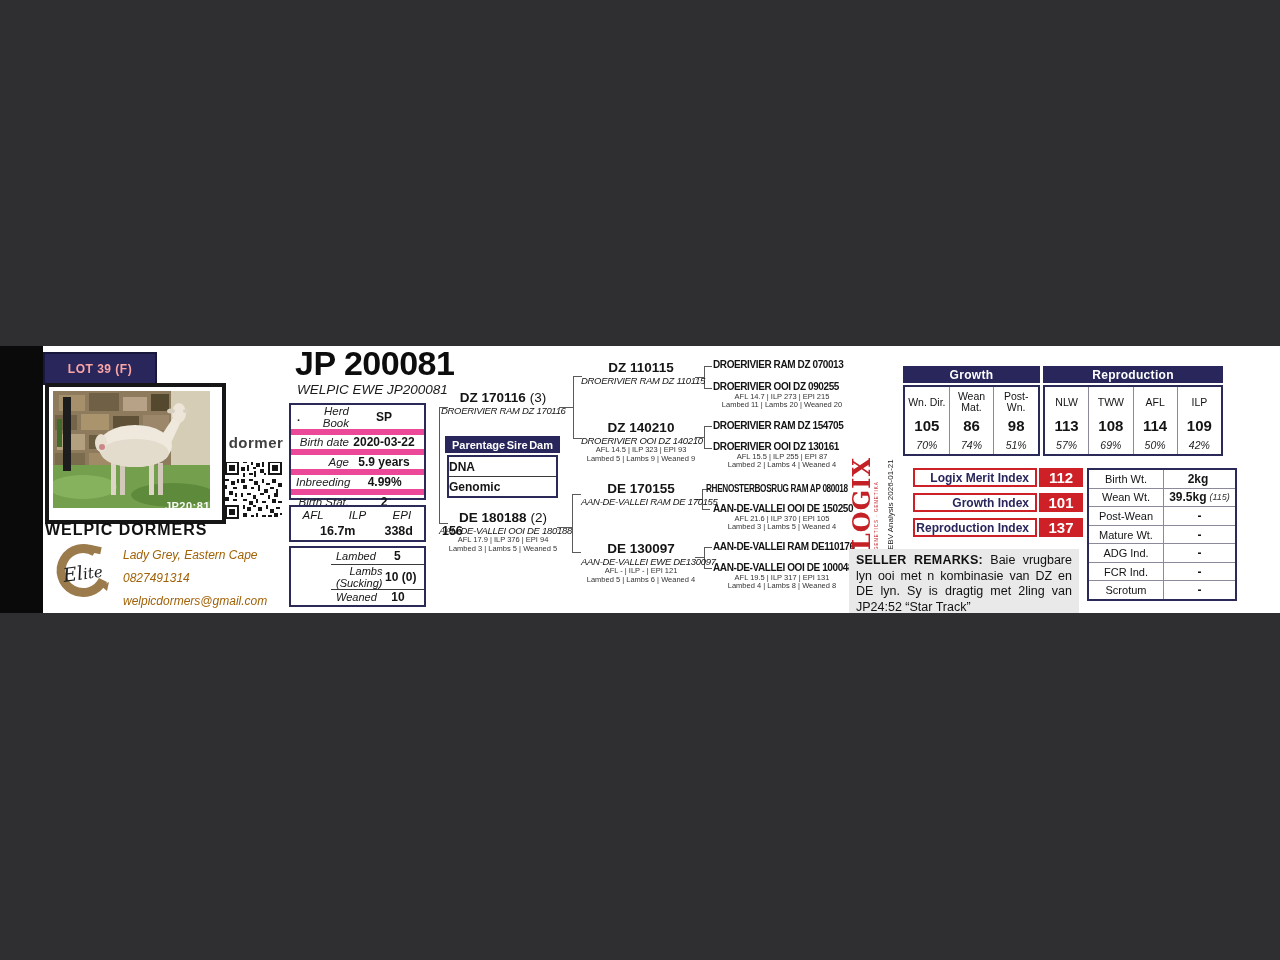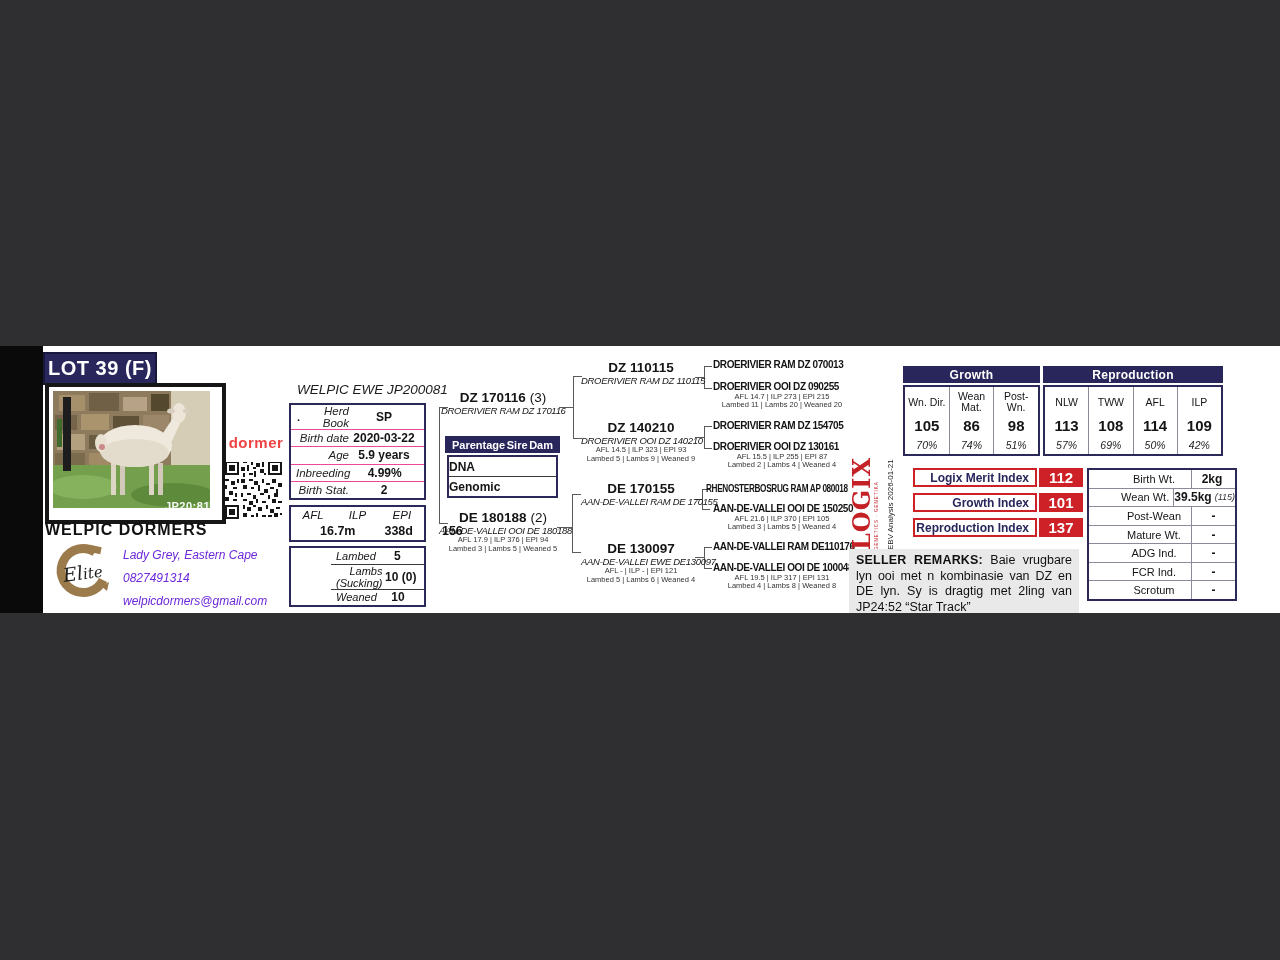--- a/index.html
+++ b/index.html
@@ -5,43 +5,43 @@
   html,body{margin:0;padding:0;background:#2f2f31;}
   .page{position:relative;width:1280px;height:960px;background:#2f2f31;font-family:"Liberation Sans",sans-serif;overflow:hidden;}
   .black-strip{position:absolute;left:0;top:346px;width:43px;height:267px;background:#0a0a0b;}
   .sheet{position:absolute;left:43px;top:346px;width:1237px;height:267px;background:#ffffff;color:#141414;}
 
   
   .hl,.vl{position:absolute;background:#5a5a5a;}
   .hl{height:1px;} .vl{width:1px;}
 
   
-  .lot-badge{position:absolute;left:0;top:6px;width:110px;height:29px;background:#28265b;border:2px solid #18173c;color:#ffffff;
-    font-size:20px;font-weight:bold;display:flex;align-items:center;justify-content:center;letter-spacing:.5px;}
+  .lot-badge{position:absolute;left:0;top:6px;width:110px;height:29px;background:#28265b;border:2px solid #18173c;color:#fca5a5;
+    font-size:12px;font-weight:bold;display:flex;align-items:center;justify-content:center;letter-spacing:.5px;}
 
   
   .photo-frame{position:absolute;left:2px;top:37px;width:165px;height:125px;border:4px solid #161616;background:#fff;padding:4px;}
   .photo-frame svg{display:block;}
   .photo-mark{position:absolute;right:12px;bottom:8px;color:rgba(255,255,255,.95);font-size:11px;font-weight:bold;letter-spacing:.5px;}
 
-  .dormer{position:absolute;left:183px;top:88px;width:60px;text-align:center;font-size:15px;font-weight:bold;color:#ef4444;letter-spacing:.5px;}
+  .dormer{position:absolute;left:183px;top:88px;width:60px;text-align:center;font-size:15px;font-weight:bold;color:#404040;letter-spacing:.5px;}
   .qr{position:absolute;left:182px;top:112px;}
 
   .breeder-name{position:absolute;left:2px;top:175px;font-size:16px;font-weight:bold;letter-spacing:1px;color:#111;}
   .elite{position:absolute;left:8px;top:196px;}
-  .contact{position:absolute;left:80px;top:198px;font-style:italic;font-size:12px;line-height:23px;color:#6d28d9;}
+  .contact{position:absolute;left:80px;top:198px;font-style:italic;font-size:12px;line-height:23px;color:#a16207;}
 
   
   .animal-id{position:absolute;left:252px;top:-2px;font-size:34px;font-weight:bold;letter-spacing:-.5px;color:#0d0d0d;}
   .animal-name{position:absolute;left:254px;top:36px;font-size:13.5px;font-style:italic;color:#1c1c1c;}
 
   
   .nbox{position:absolute;border:2px solid #2a2958;background:#fff;box-sizing:border-box;}
   .info-table{left:246px;top:57px;width:137px;height:97px;display:flex;flex-direction:column;}
-  .info-row{flex:1;display:flex;align-items:center;border-top:1px solid #ec4899;position:relative;padding:0 5px;}
+  .info-row{flex:1;display:flex;align-items:center;border-top:6px solid #ec4899;position:relative;padding:0 5px;}
   .info-row:first-child{border-top:none;}
   .row-prefix{position:absolute;left:6px;font-size:11px;font-weight:bold;}
   .row-label{flex:1;text-align:right;font-style:italic;font-size:11.5px;color:#222;}
   .row-value{width:70px;text-align:center;font-weight:bold;font-size:12px;white-space:nowrap;}
   .afl-box{left:246px;top:159px;width:137px;height:37px;display:flex;flex-direction:column;justify-content:space-evenly;}
   .afl-row{display:flex;}
   .afl-cell{flex:1;text-align:center;}
   .afl-h{font-style:italic;font-size:11.5px;}
   .afl-v{font-weight:bold;font-size:12.5px;margin-left:29px;}
   .lamb-box{left:246px;top:200px;width:137px;height:61px;display:flex;flex-direction:column;padding-left:40px;}
@@ -88,21 +88,21 @@
   
   .idx-label{position:absolute;left:870px;width:124px;height:19px;background:#fff;border:2px solid #ce2127;box-sizing:border-box;
     display:flex;align-items:center;justify-content:flex-end;padding-right:6px;font-weight:bold;font-size:12px;color:#28265b;}
   .idx-value{position:absolute;left:996px;width:44px;height:19px;background:#ce2127;color:#fff;font-weight:bold;font-size:15px;
     display:flex;align-items:center;justify-content:center;}
 
   
   .wt-table{left:1044px;top:122px;width:150px;height:133px;display:flex;flex-direction:column;}
   .wt-row{flex:1;display:flex;border-top:1px solid #8a8a9a;}
   .wt-row:first-child{border-top:none;}
-  .wt-label{width:74px;display:flex;align-items:center;justify-content:center;font-size:11px;border-right:1px solid #8a8a9a;padding-left:28px;}
+  .wt-label{width:74px;display:flex;align-items:center;justify-content:center;font-size:11px;border-right:1px solid #8a8a9a;}
   .wt-value{flex:1;display:flex;align-items:center;justify-content:center;font-weight:bold;font-size:12px;gap:3px;}
   .wt-note{font-weight:normal;font-style:italic;font-size:9px;color:#333;}
 
   
   .remarks{position:absolute;left:806px;top:203px;width:230px;height:64px;background:#e9e9e9;box-sizing:border-box;
     padding:4px 7px;font-size:12.5px;line-height:15.5px;color:#111;text-align:justify;}
   .remarks b{letter-spacing:.2px;}
 </style>
 </head>
 <body>
@@ -240,20 +240,21 @@
         <rect x="38" y="4" width="12" height="7" fill="#9b7b4c" transform="rotate(12 44 8)"></rect>
         <text x="13" y="40" font-family="DejaVu Serif, serif" font-style="italic" font-size="19" fill="#1d1d1d" transform="rotate(-8 13 40)">El<tspan font-size="15">ite</tspan></text>
       </svg>
     </div>
     <div class="contact">
       <div>Lady Grey, Eastern Cape</div>
       <div>0827491314</div>
       <div>welpicdormers@gmail.com</div>
     </div>
 
+    <div class="animal-id">JP 200081</div>
     <div class="animal-name">WELPIC EWE JP200081</div>
 
     <div class="nbox info-table">
       <div class="info-row">
         <span class="row-prefix">.</span>
         <span class="row-label">Herd Book</span>
         <span class="row-value">SP</span>
       </div>
       <div class="info-row">
         <span class="row-label">Birth date</span>

